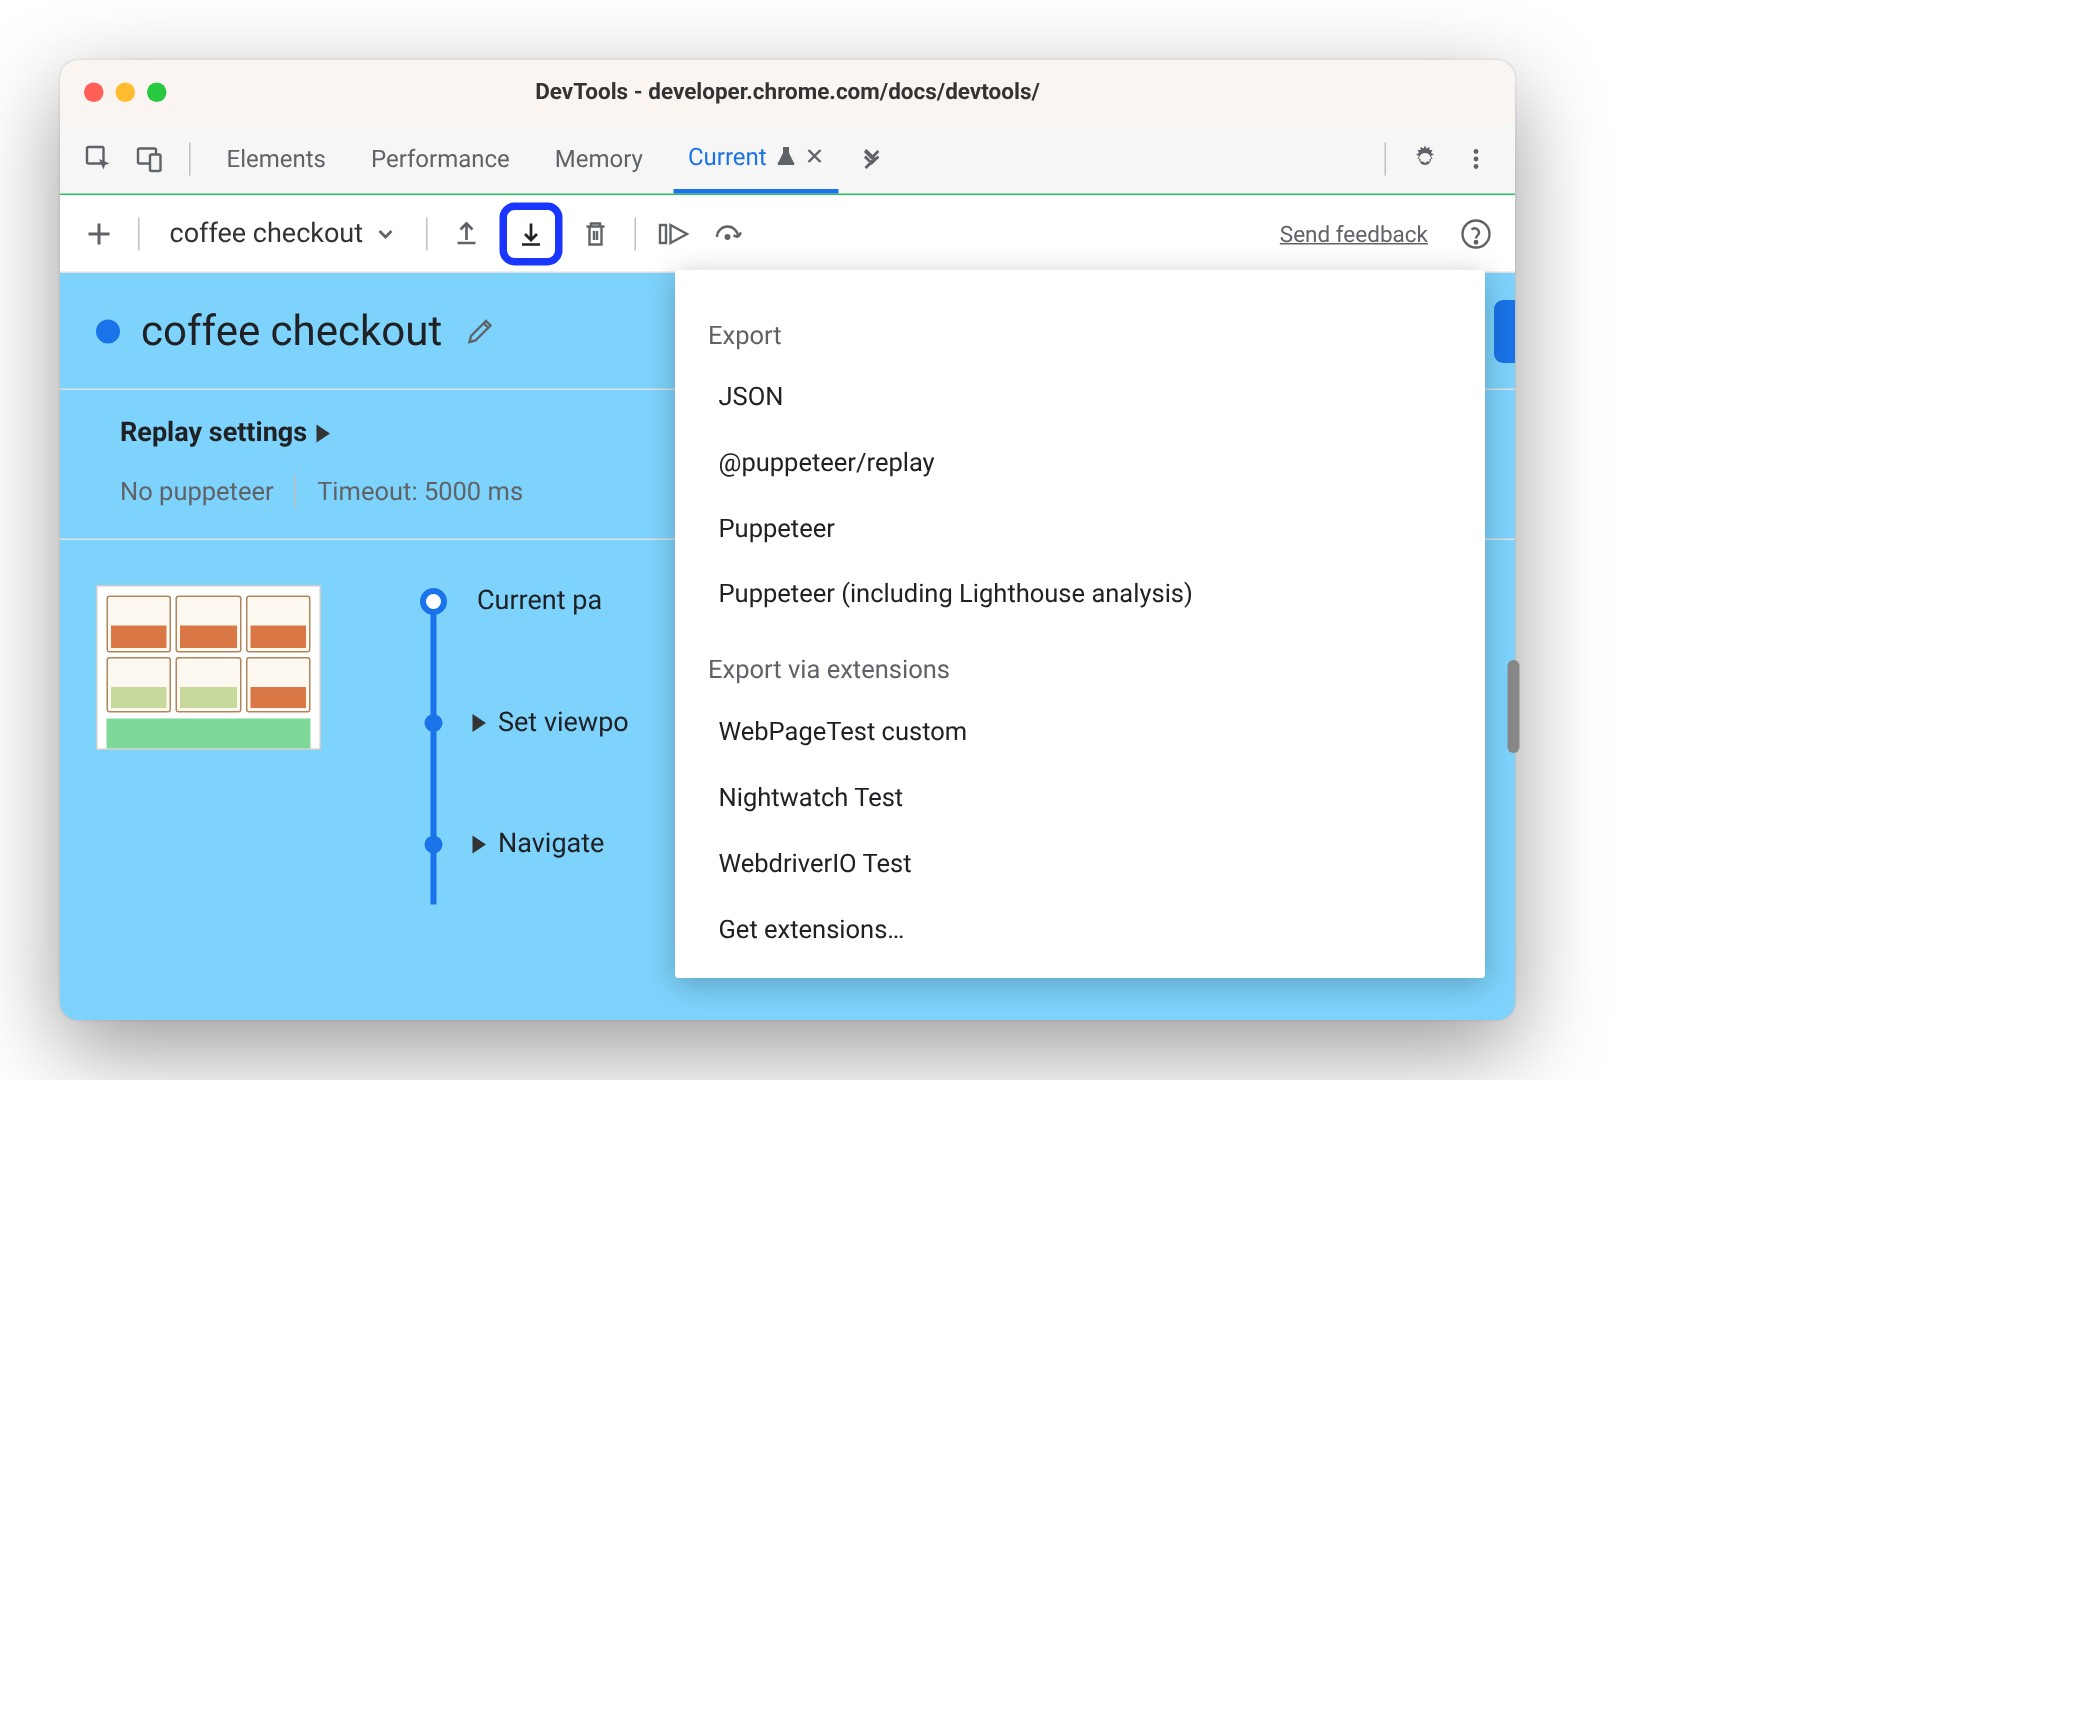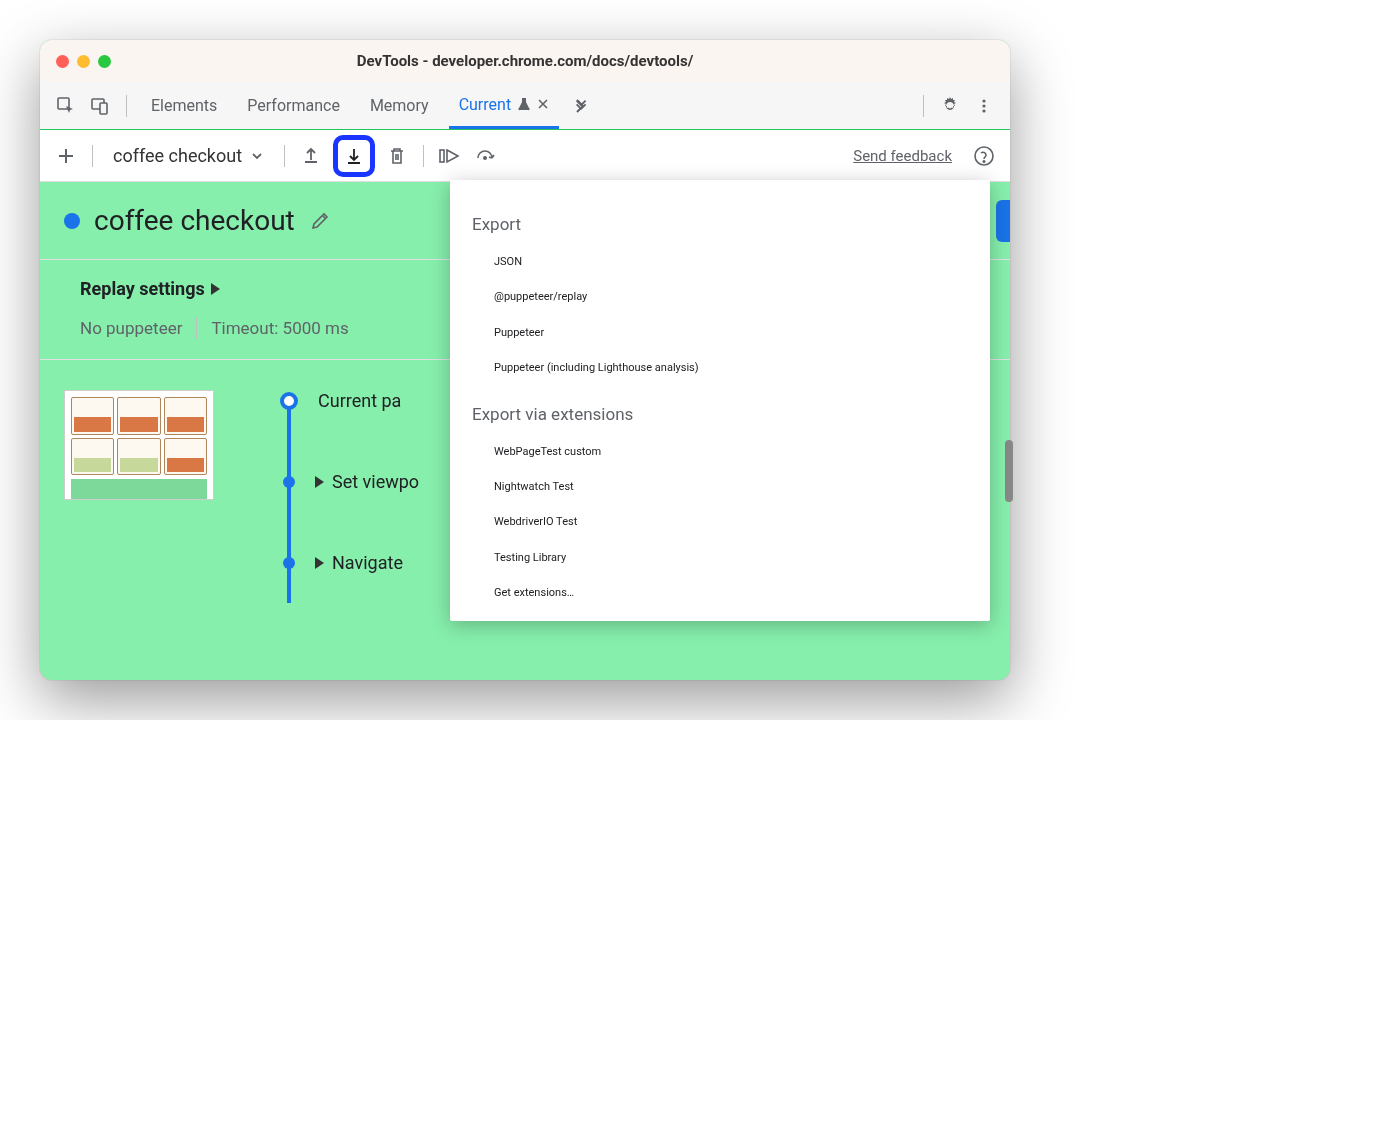--- a/index.html
+++ b/index.html
@@ -1,19 +1,19 @@
 <!DOCTYPE html>
 <html><head>
 <meta charset="utf-8">
 <style>
 * { margin: 0; padding: 0; box-sizing: border-box; font-family: -apple-system, BlinkMacSystemFont, "Segoe UI", Roboto, sans-serif; }
 body { background: #fff; padding: 40px; }
 .window {
   width: 970px;
-  background: #86efac;
+  background: #7dd3fc;
   border-radius: 12px;
   box-shadow: 0 20px 60px rgba(0,0,0,0.4), 0 0 0 1px rgba(0,0,0,0.05);
   overflow: visible;
   position: relative;
 }
 .titlebar {
   display: flex;
   align-items: center;
   height: 42px;
   background: #fbf5f2;
@@ -97,21 +97,21 @@
   top: 140px;
   left: 410px;
   width: 540px;
   background: #fff;
   box-shadow: 0 4px 20px rgba(0,0,0,0.25);
   border-radius: 2px;
   padding: 16px 0 10px;
   z-index: 100;
 }
 .dd-header { font-size: 17px; color: #5f6368; padding: 6px 22px 10px; margin-top: 12px; }
-.dd-item { font-size: 11px; color: #202124; padding: 10px 22px 10px 44px; cursor: pointer; line-height: 1.4; }
+.dd-item { font-size: 17px; color: #202124; padding: 10px 22px 10px 29px; cursor: pointer; line-height: 1.4; }
 .blue-tab { position: absolute; right: 0; top: 160px; width: 14px; height: 42px; background: #1a73e8; border-radius: 6px 0 0 6px; }
 .scroll-thumb { position: absolute; right: -3px; top: 400px; width: 8px; height: 62px; background: #888; border-radius: 4px; }
 svg { display: block; }
 </style>
 </head>
 <body>
 
 <div class="window">
 
   <div class="titlebar">
@@ -294,17 +294,16 @@
   <div class="dropdown">
     <div class="dd-header">Export</div>
     <div class="dd-item">JSON</div>
     <div class="dd-item">@puppeteer/replay</div>
     <div class="dd-item">Puppeteer</div>
     <div class="dd-item">Puppeteer (including Lighthouse analysis)</div>
     <div class="dd-header">Export via extensions</div>
     <div class="dd-item">WebPageTest custom</div>
     <div class="dd-item">Nightwatch Test</div>
     <div class="dd-item">WebdriverIO Test</div>
-    <div class="dd-item">Testing Library</div>
     <div class="dd-item">Get extensions…</div>
   </div>
 
 </div>
 
 </body></html>

